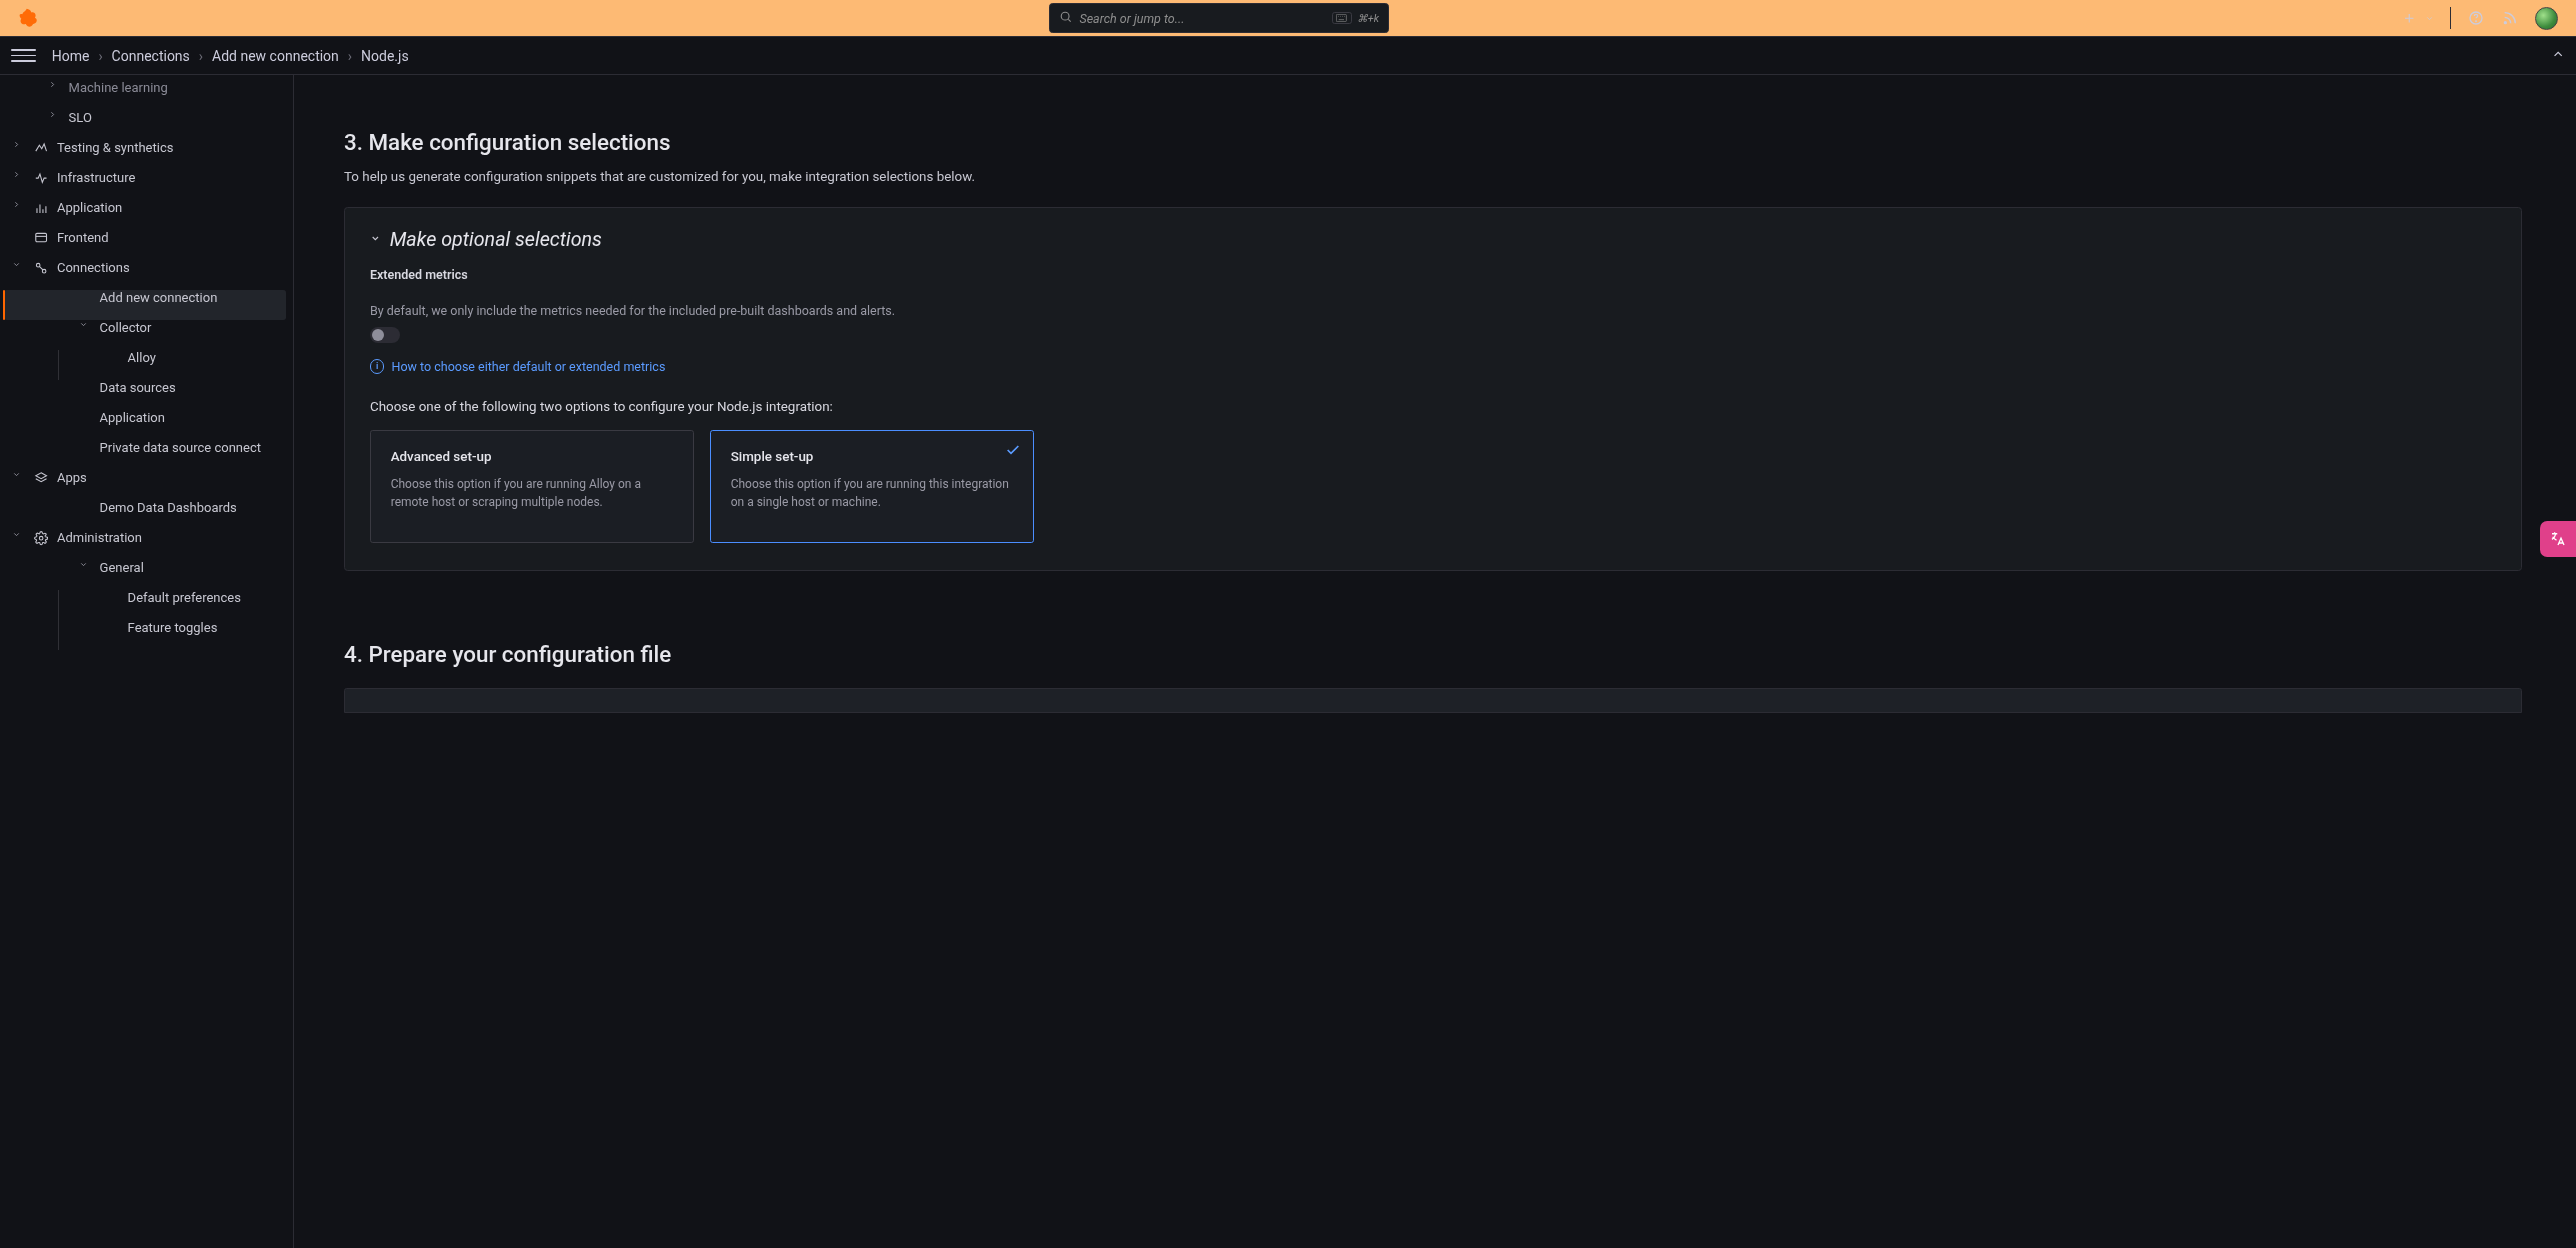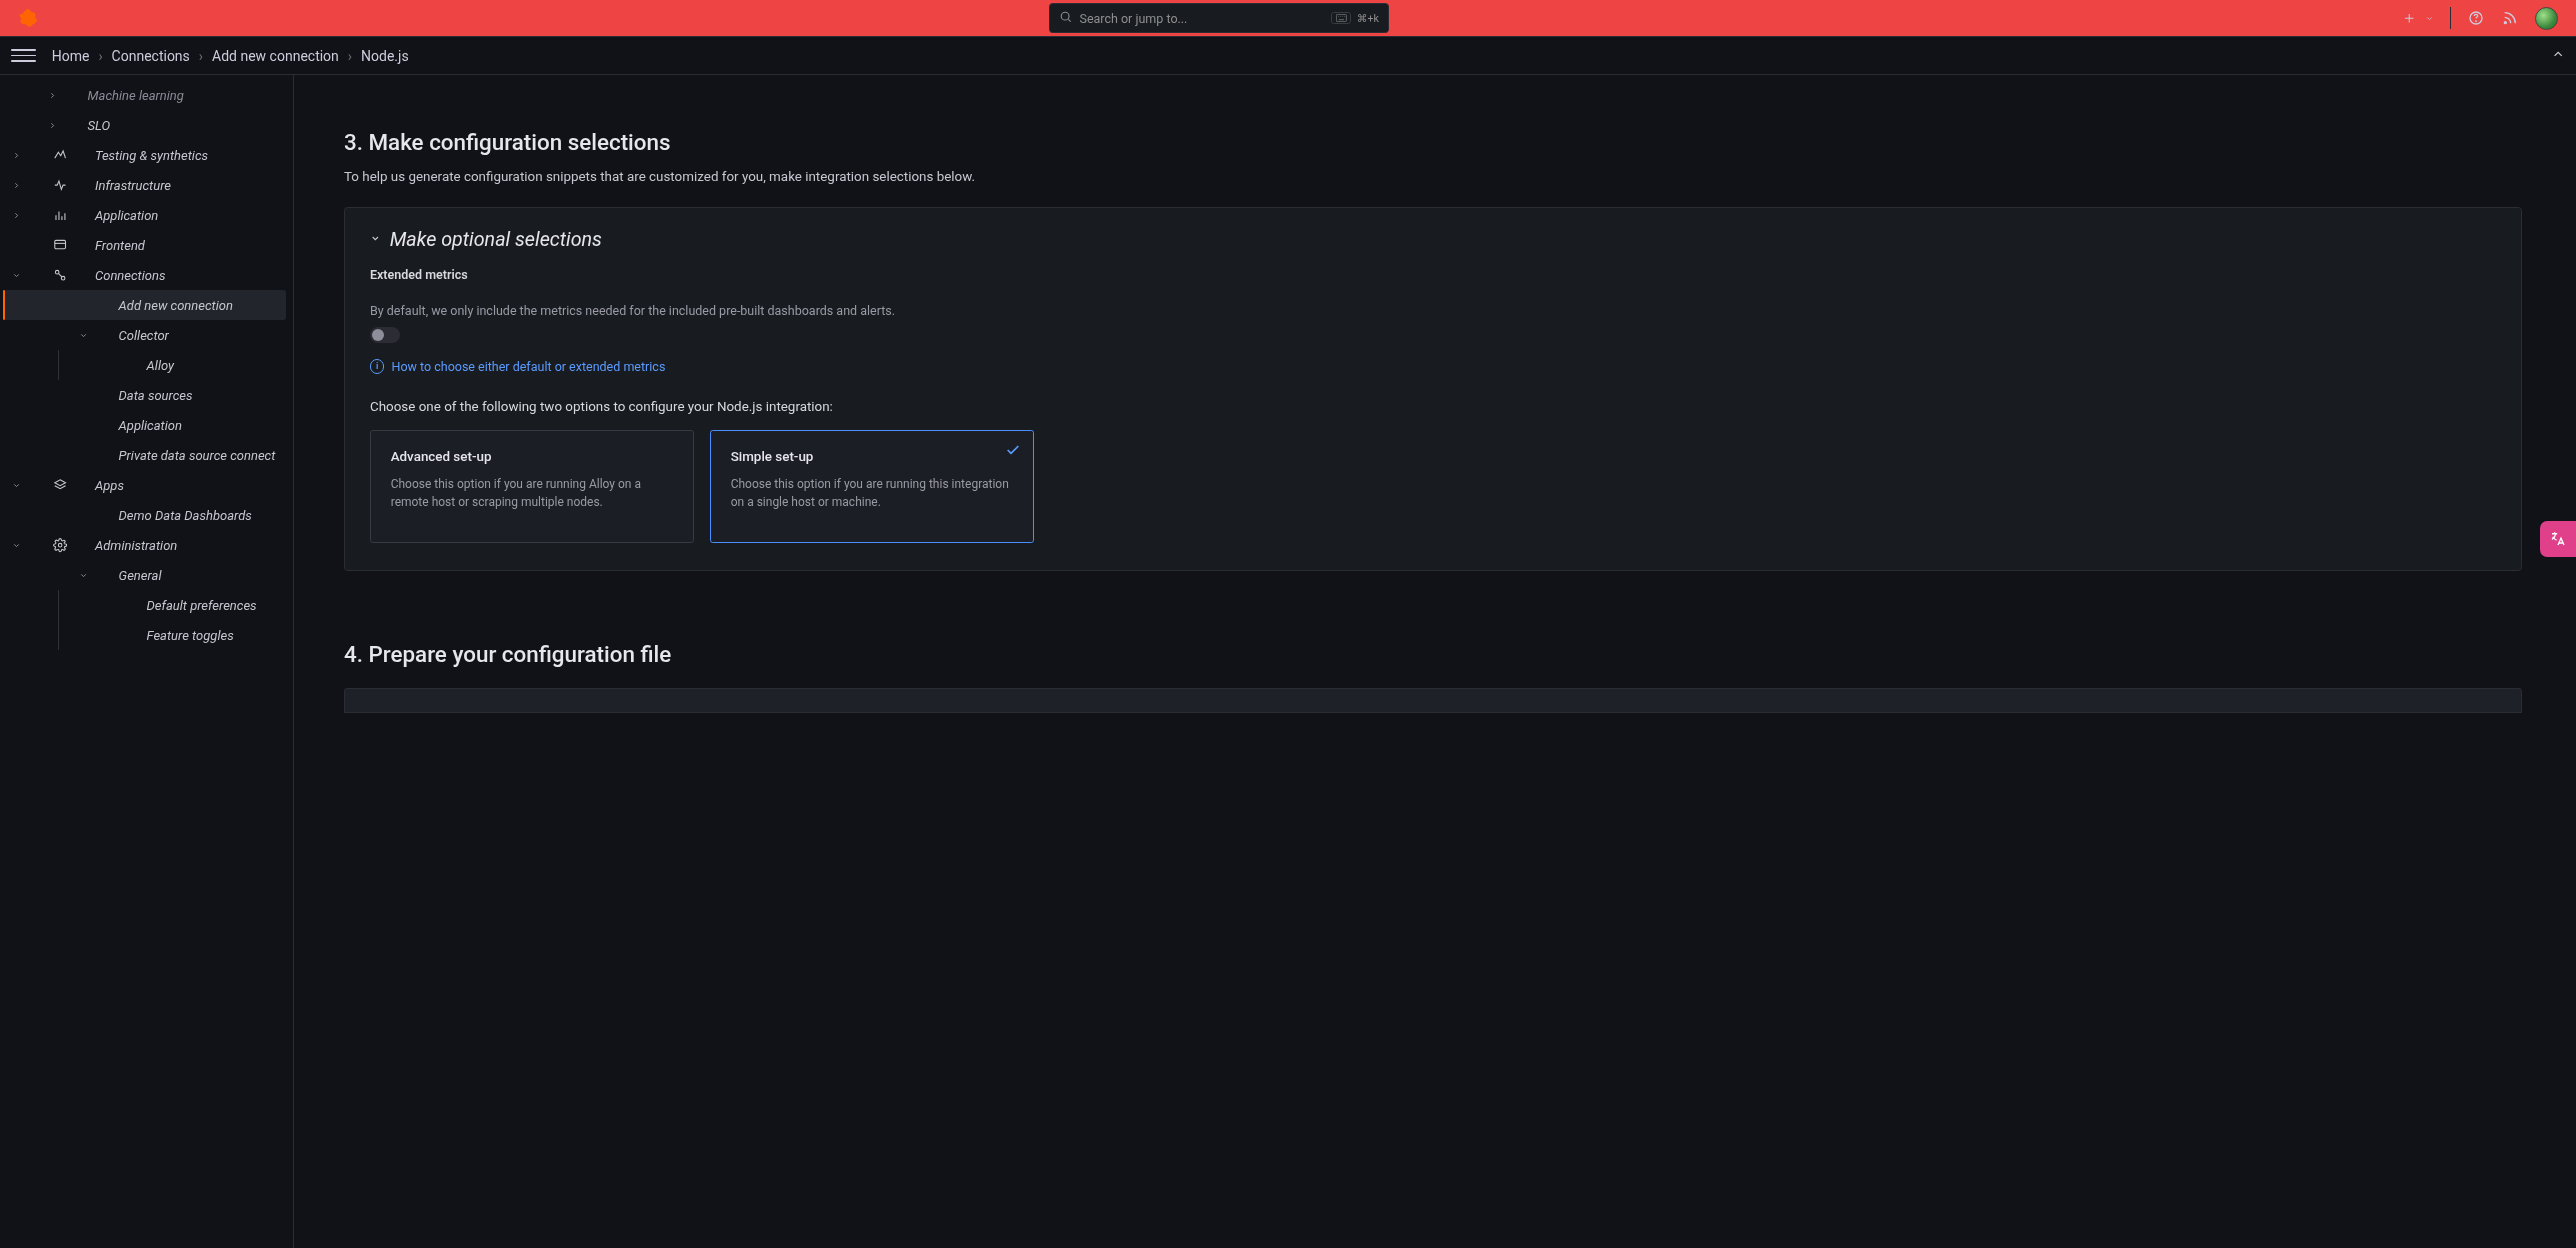--- a/index.html
+++ b/index.html
@@ -11,21 +11,22 @@
   width: 2576px;
   height: 1249px;
   transform-origin: top left;
 }
 .topbar {
   height: 37px;
   display: flex;
   align-items: center;
   padding: 0 10.7px;
   border-bottom: 0.9px solid #2c2c34;
-  background: #ef4444;
+  background: #fdba74;
+  font-style: italic;
 }
 .logo { width: 21.5px; height: 21.5px; margin-left: 5.4px; }
 .topbar-center { flex: 1; display: flex; justify-content: center; }
 .search-box {
   width: 340px; height: 30px;
   background: #181b1f;
   border: 0.9px solid #2c2c34;
   border-radius: 3.6px;
   display: flex; align-items: center;
   padding: 0 9px;
@@ -58,29 +59,28 @@
 .body-row { display:flex; height: calc(1249px - 75px); }
 
 .sidebar {
   width: 294px;
   border-right: 0.9px solid #2c2c34;
   overflow-y: auto;
   padding: 5.4px 7.2px 5.4px 3.6px;
 }
 .sidebar::-webkit-scrollbar { width:5.4px; }
 .nav-item {
-  display:flex; align-items:center;
+  display:flex; 
   height:30px;
   border-radius:2.7px;
   padding: 0 7.2px 0 5.4px;
-  gap:27px;
+  gap:8px;
   color:#c7c7d1;
   cursor:pointer;
   font-size:13px;
-  font-style:italic;
 }
 .nav-item.active { background:#22252b; position:relative; }
 .nav-item.active::before {
   content:''; position:absolute; left:-0.9px; top:0; bottom:0; width:2.7px; background:#f60; border-radius:1.8px;
 }
 .nav-item.dim { color:#8a8a96; }
 .chevron { width:16px; display:inline-flex; justify-content:center; color:#8e8e9a; font-size:9.8px; }
 .nav-icon { width:16px; height:16px; display:inline-flex; align-items:center; justify-content:center; color:#c7c7d1; }
 .nav-icon svg { width:14.3px; height:14.3px; }
 

